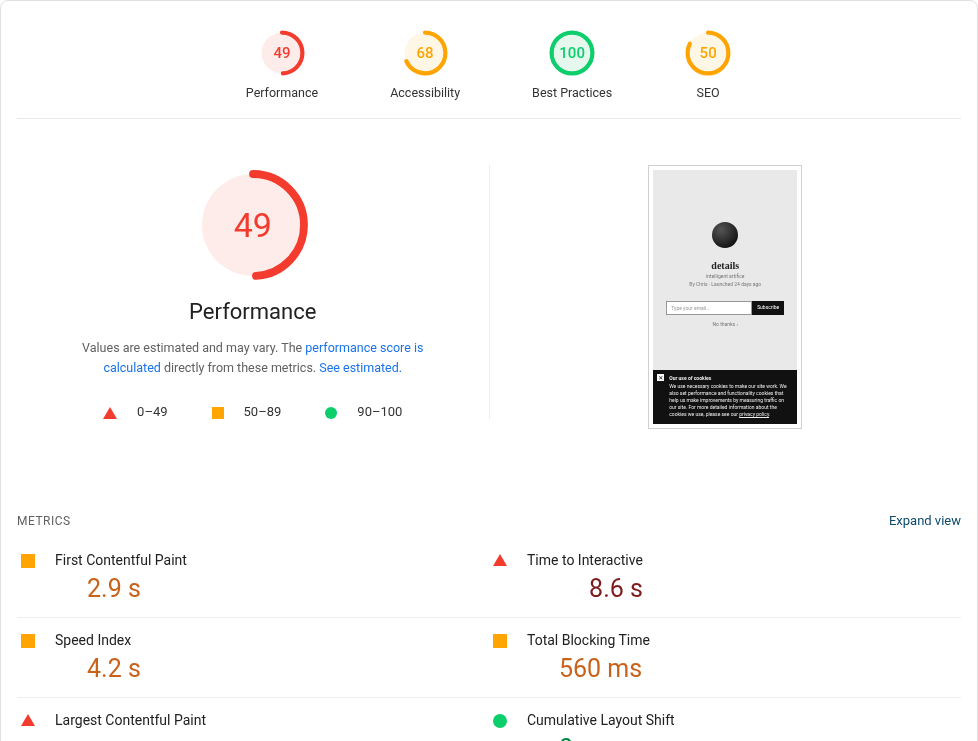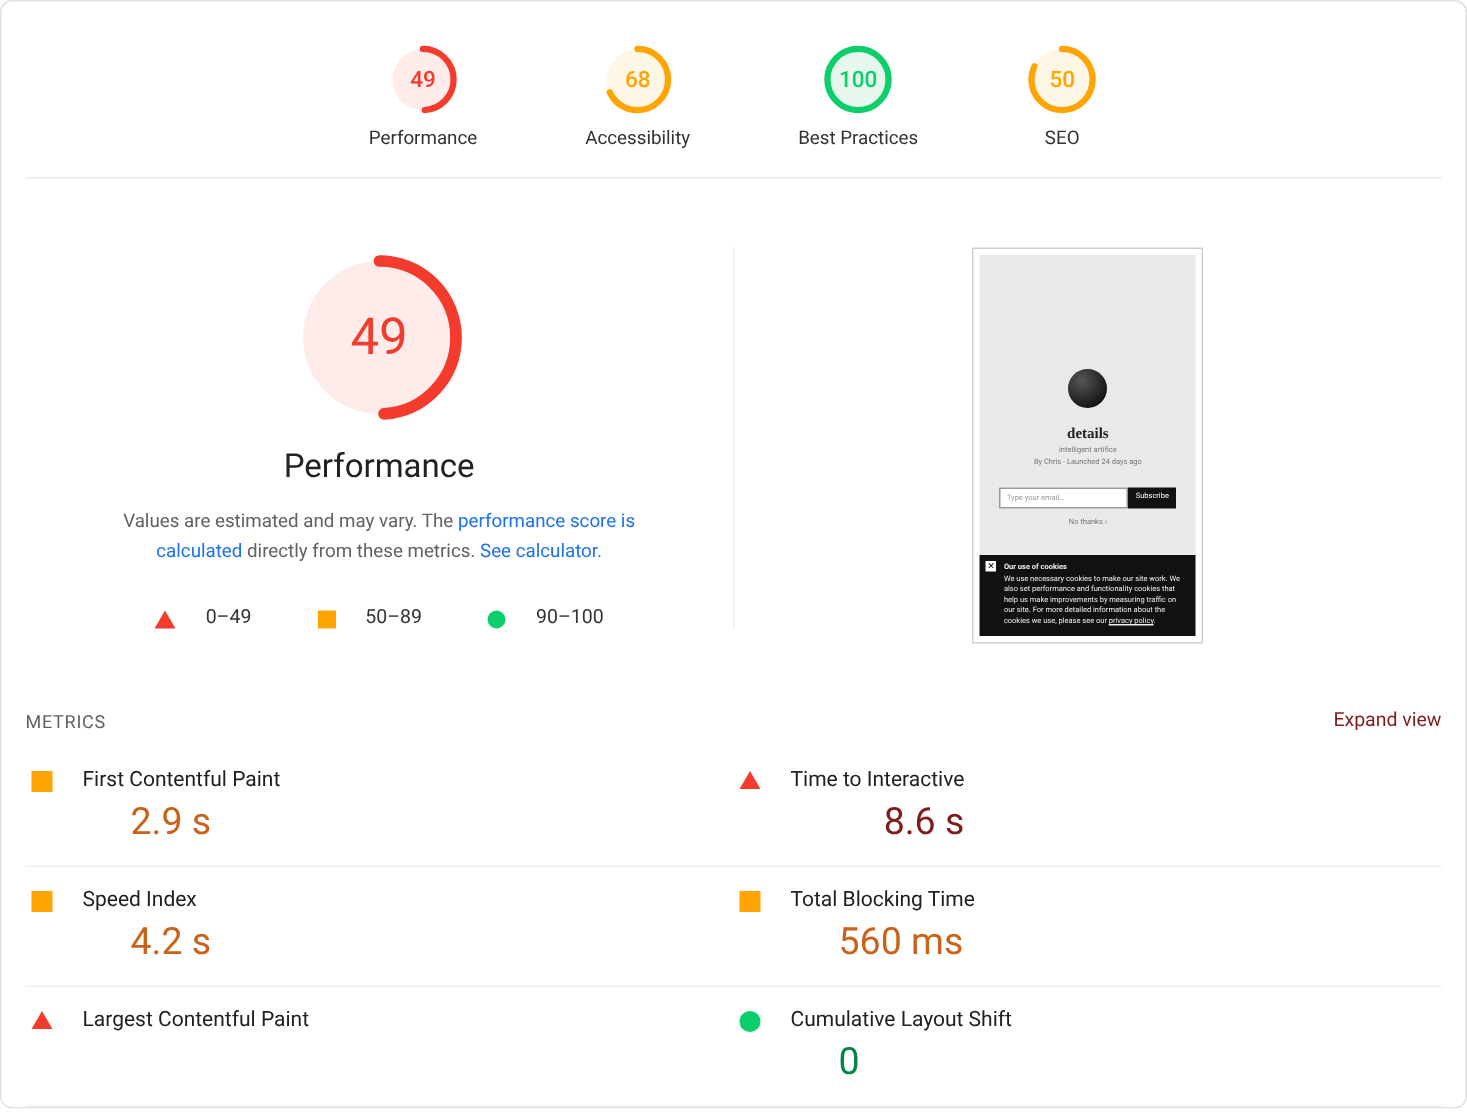--- a/index.html
+++ b/index.html
@@ -73,21 +73,21 @@
     justify-content: center;
     align-items: flex-start;
     padding: 0 24px;
   }
   
   .preview {
     width: 154px;
     border: 1px solid #d0d0d0;
     padding: 4px;
   }
-  .preview-body { background: #e9e9e9; height: 200px; position: relative; display:flex; flex-direction:column; align-items:center; padding-top:76px; }
+  .preview-body { background: #e9e9e9; height: 200px; position: relative; display:flex; flex-direction:column; align-items:center; padding-top:52px; }
   .preview-logo { width: 26px; height: 26px; border-radius: 50%; background: radial-gradient(circle at 35% 30%, #555, #000); margin-bottom:12px;}
   .preview-title { font-family: Georgia, serif; font-size: 10px; font-weight: bold; color:#222; }
   .preview-sub { font-size: 5px; color:#777; margin-top:2px;}
   .preview-by { font-size: 5px; color:#777; margin-top:2px;}
   .preview-email { display:flex; margin-top:14px; width:118px; }
   .preview-email-in { flex:1; background:#fff; border:1px solid #999; font-size:5px; color:#999; padding:3px 4px;}
   .preview-email-btn { background:#111; color:#fff; font-size:5px; padding:3px 5px;}
   .preview-nothanks { font-size:5px; color:#777; margin-top:6px;}
   .preview-cookie {
     background:#111; color:#eee; font-size:5px; line-height:1.4;
@@ -95,21 +95,21 @@
   }
   .preview-cookie .x { position:absolute; left:4px; top:4px; width:7px; height:7px; background:#fff; color:#000; font-size:6px; line-height:7px; text-align:center;}
   .preview-cookie b { font-weight:bold; display:block; margin-bottom:1px;}
   .preview-cookie u { text-decoration: underline; }
   
   .metrics-head {
     display: flex; justify-content: space-between; align-items: flex-end;
     padding: 4px 0 10px;
   }
   .metrics-head .title { font-size: 12px; letter-spacing: 0.5px; color: #616161; }
-  .metrics-head .expand { font-size: 13px; color: #7f1d1d; cursor: pointer; }
+  .metrics-head .expand { font-size: 13px; color: #0c4a6e; cursor: pointer; margin-top: 40px; }
   .metrics-grid {
     display: grid;
     grid-template-columns: 1fr 1fr;
   }
   .metric {
     display: flex;
     gap: 20px;
     padding: 14px 0 14px 4px;
     border-bottom: 1px solid #eee;
     align-items: flex-start;
@@ -195,21 +195,21 @@
     <div class="mid-left">
       <div class="gauge-big">
         <svg viewBox="0 0 40 40">
           <circle cx="20" cy="20" r="17" class="bg-red" stroke="none"></circle>
           <circle cx="20" cy="20" r="17" fill="none" stroke-width="2.6" class="stroke-red" stroke-dasharray="106.8" stroke-dashoffset="54.5" stroke-linecap="round"></circle>
         </svg>
         <div class="val txt-red">49</div>
       </div>
       <div class="category-title">Performance</div>
       <div class="desc">
-        <span>Values are estimated and may vary. The </span><a href="#">performance score is calculated</a><span> directly from these metrics. </span><a href="#">See calculator.</a>
+        <span>Values are estimated and may vary. The </span><a href="#">performance score is calculated</a><span> directly from these metrics. </span><a href="#">See estimated.</a>
       </div>
       <div class="legend">
         <div class="legend-item">
           <div class="tri-red"></div>
           <span>0–49</span>
         </div>
         <div class="legend-item">
           <div class="sq-orange"></div>
           <span>50–89</span>
         </div>

